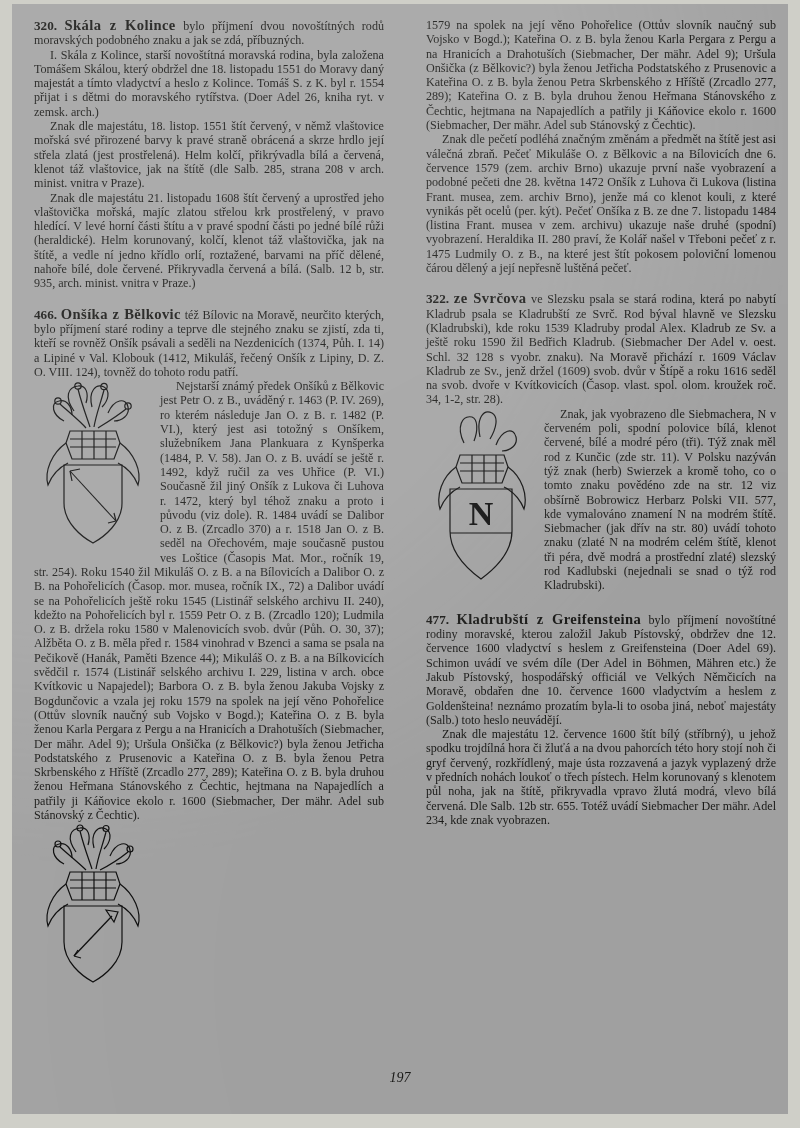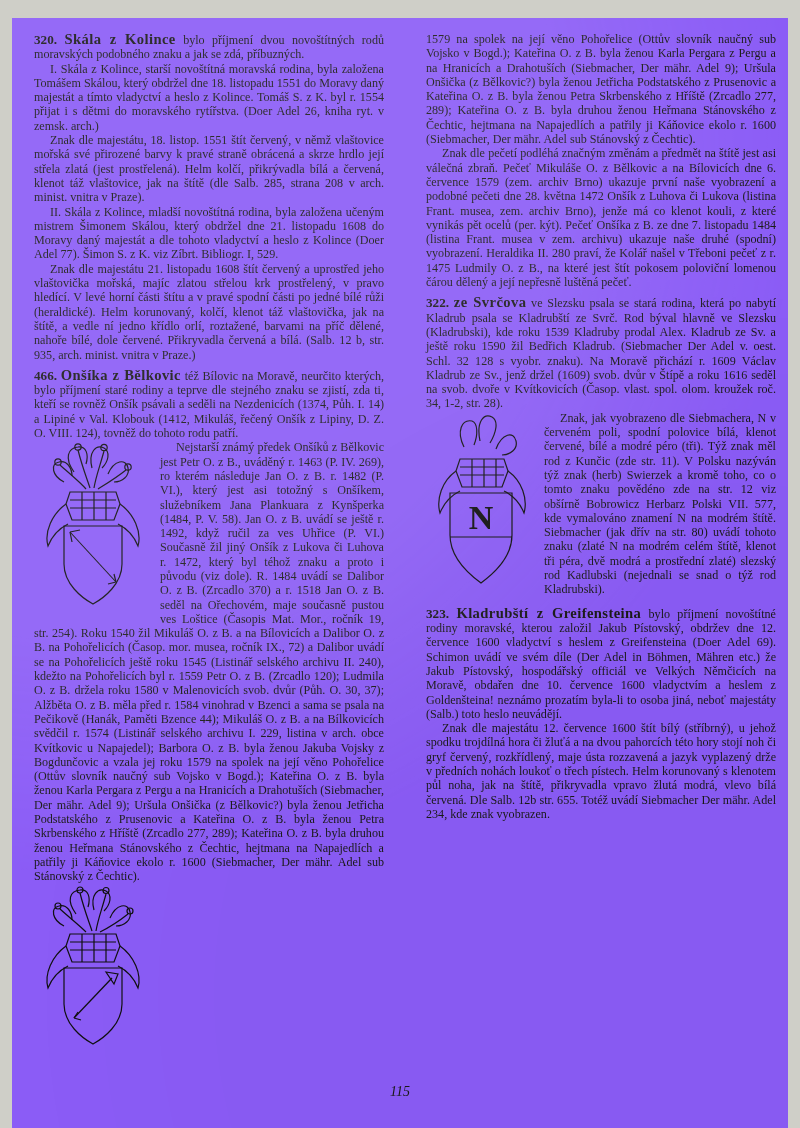--- a/index.html
+++ b/index.html
@@ -12,24 +12,24 @@
     width: 800px;
     height: 1128px;
     background: #cfcfc8;
     overflow: hidden;
     font-family: "Liberation Serif", serif;
     color: #1a1a18;
   }
   .paper {
     position: absolute;
     left: 12px;
-    top: 18px;
+    top: 4px;
     width: 776px;
     height: 1110px;
-    background: #8b5cf6;
+    background: #a3a3a3;
   }
   .cols {
     position: absolute;
     left: 22px;
     top: 14px;
     width: 742px;
     height: 1040px;
   }
   .col {
     position: absolute;
@@ -51,21 +51,21 @@
   .entry-name {
     font-weight: bold;
     font-size: 14.6px;
     letter-spacing: 0.4px;
   }
   p {
     margin: 0;
     text-indent: 16px;
   }
   p.noind { text-indent: 0; }
-  .sp { margin-top: 6px; }
+  .sp { margin-top: 16px; }
 
   
   .fig {
     float: left;
     margin: 2px 8px 2px 0;
   }
   .clear { clear: both; }
 
   .pageno {
     position: absolute;
@@ -100,21 +100,20 @@
       <div class="col col-left">
 
         <div class="entry">
           <p class="noind">
             <span class="entry-num">320.</span>
             <span class="entry-name">Skála z Kolince</span>
             <span>bylo příjmení dvou novoštítných rodů moravských podobného znaku a jak se zdá, příbuzných.</span>
           </p>
           <p>I. Skála z Kolince, starší novoštítná moravská rodina, byla založena Tomášem Skálou, který obdržel dne 18. listopadu 1551 do Moravy daný majestát a tímto vladyctví a heslo z Kolince. Tomáš S. z K. byl r. 1554 přijat i s dětmi do moravského rytířstva. (Doer Adel 26, kniha ryt. v zemsk. arch.)</p>
           <p>Znak dle majestátu, 18. listop. 1551 štít červený, v němž vlaštovice mořská své přirozené barvy k pravé straně obrácená a skrze hrdlo její střela zlatá (jest prostřelená). Helm kolčí, přikrývadla bílá a červená, klenot táž vlaštovice, jak na štítě (dle Salb. 285, strana 208 v arch. minist. vnitra v Praze).</p>
-          <p>II. Skála z Kolince, mladší novoštítná rodina, byla založena učeným mistrem Šimonem Skálou, který obdržel dne 21. listopadu 1608 do Moravy daný majestát a dle tohoto vladyctví a heslo z Kolince (Doer Adel 77). Šimon S. z K. viz Zíbrt. Bibliogr. I, 529.</p>
           <p>Znak dle majestátu 21. listopadu 1608 štít červený a uprostřed jeho vlaštovička mořská, majíc zlatou střelou krk prostřelený, v pravo hledící. V levé horní části štítu a v pravé spodní části po jedné bílé růži (heraldické). Helm korunovaný, kolčí, klenot táž vlaštovička, jak na štítě, a vedle ní jedno křídlo orlí, roztažené, barvami na příč dělené, nahoře bílé, dole červené. Přikryvadla červená a bílá. (Salb. 12 b, str. 935, arch. minist. vnitra v Praze.)</p>
         </div>
 
         <div class="entry sp">
           <p class="noind">
             <span class="entry-num">466.</span>
             <span class="entry-name">Onšíka z Bělkovic</span>
             <span>též Bílovic na Moravě, neurčito kterých, bylo příjmení staré rodiny a teprve dle stejného znaku se zjistí, zda ti, kteří se rovněž Onšík psávali a seděli na Nezdenicích (1374, Půh. I. 14) a Lipiné v Val. Klobouk (1412, Mikuláš, řečený Onšík z Lipiny, D. Z. O. VIII. 124), tovněž do tohoto rodu patří.</span>
           </p>
 
@@ -224,26 +223,26 @@
               <text x="55" y="116" text-anchor="middle" font-family="Liberation Serif, serif" font-size="34" font-weight="bold" fill="#111">N</text>
             </svg>
           </span>
 
           <p>Znak, jak vyobrazeno dle Siebmachera, N v červeném poli, spodní polovice bílá, klenot červené, bílé a modré péro (tři). Týž znak měl rod z Kunčic (zde str. 11). V Polsku nazýván týž znak (herb) Swierzek a kromě toho, co o tomto znaku povědéno zde na str. 12 viz obšírně Bobrowicz Herbarz Polski VII. 577, kde vymalováno znamení N na modrém štítě. Siebmacher (jak dřív na str. 80) uvádí tohoto znaku (zlaté N na modrém celém štítě, klenot tři péra, dvě modrá a prostřední zlaté) slezský rod Kadlubski (nejednali se snad o týž rod Kladrubski).</p>
           <div class="clear"></div>
         </div>
 
         <div class="entry sp">
           <p class="noind">
-            <span class="entry-num">323.</span>
+            <span class="entry-num">477.</span>
             <span class="entry-name">Kladrubští z Greifensteina</span>
             <span>bylo příjmení novoštítné rodiny moravské, kterou založil Jakub Pístovský, obdržev dne 12. července 1600 vladyctví s heslem z Greifensteina (Doer Adel 69). Schimon uvádí ve svém díle (Der Adel in Böhmen, Mähren etc.) že Jakub Pístovský, hospodářský officiál ve Velkých Němčicích na Moravě, obdařen dne 10. července 1600 vladyctvím a heslem z Goldenšteina! neznámo prozatím byla-li to osoba jiná, neboť majestáty (Salb.) toto heslo neuvádějí.</span>
           </p>
           <p>Znak dle majestátu 12. července 1600 štít bílý (stříbrný), u jehož spodku trojdílná hora či žluťá a na dvou pahorcích této hory stojí noh či gryf červený, rozkřídlený, maje ústa rozzavená a jazyk vyplazený drže v předních nohách loukoť o třech pístech. Helm korunovaný s klenotem půl noha, jak na štítě, přikryvadla vpravo žlutá modrá, vlevo bílá červená. Dle Salb. 12b str. 655. Totéž uvádí Siebmacher Der mähr. Adel 234, kde znak vyobrazen.</p>
         </div>
 
       </div>
     </div>
 
-    <div class="pageno">115</div>
+    <div class="pageno">197</div>
     <div class="scan-noise"></div>
   </div>
 </div>
 
 </body></html>

